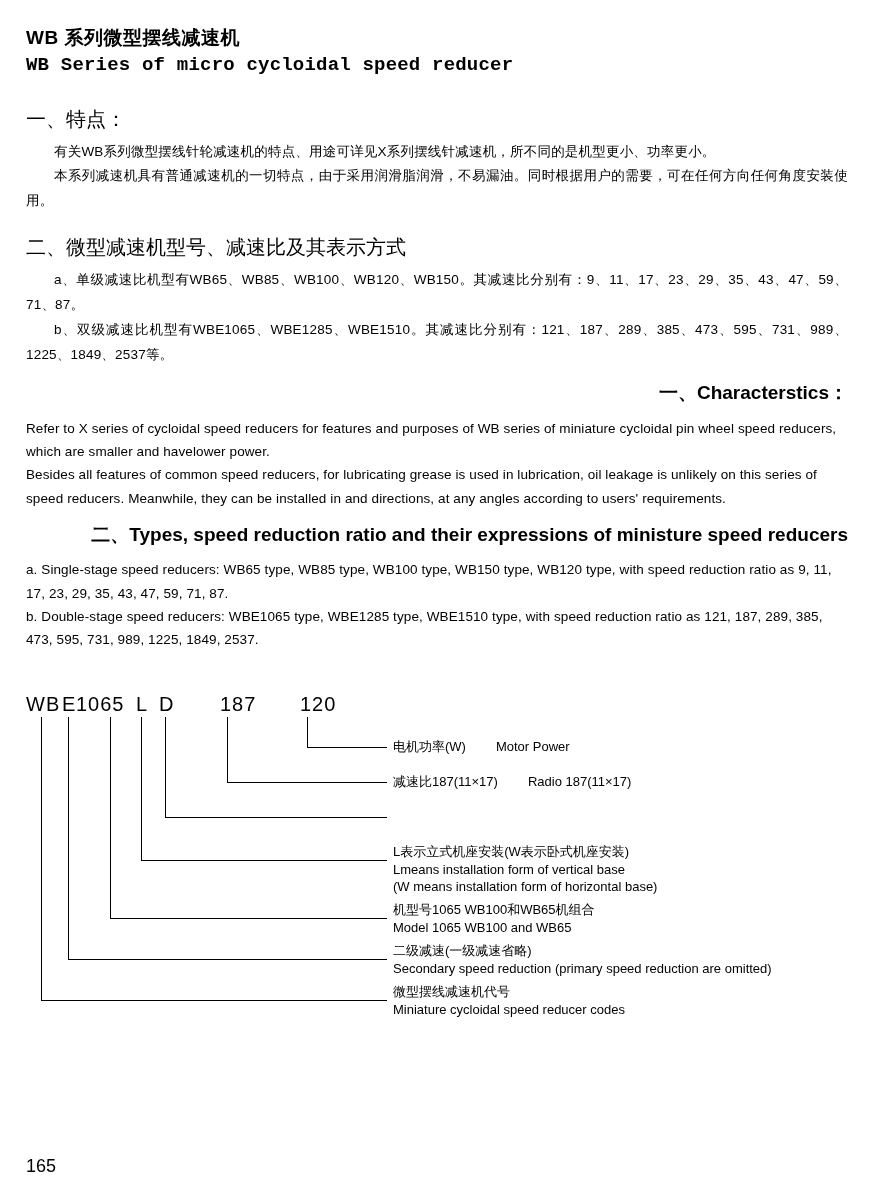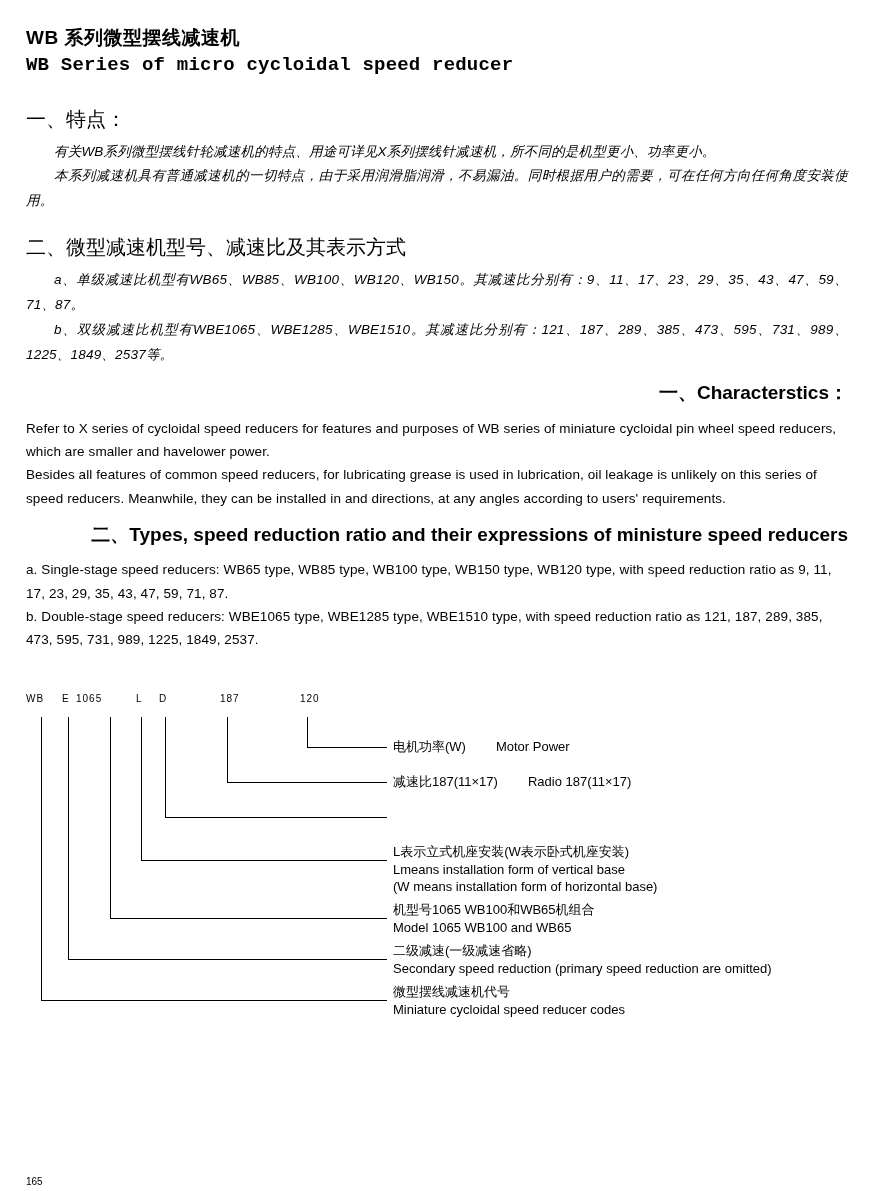--- a/index.html
+++ b/index.html
@@ -45,21 +45,20 @@
   }
   .p-cn {
     font-size: 13.5px;
     line-height: 1.85;
     margin: 0;
     text-align: justify;
     letter-spacing: 0.2px;
   }
   .indent {
     text-indent: 28px;
-    font-style: italic;
   }
   .sec-head-en {
     font-size: 19px;
     font-weight: bold;
     margin: 12px 0 10px 0;
     line-height: 1.4;
     text-align: right;
   }
   .p-en {
     font-size: 13.5px;
@@ -77,21 +76,21 @@
     font-size: 13px;
   }
   .code-row {
     position: absolute;
     top: 0;
     left: 0;
     height: 22px;
   }
   .code-seg {
     position: absolute;
-    font-size: 10px;
+    font-size: 20px;
     font-weight: normal;
     letter-spacing: 1px;
     white-space: nowrap;
   }
   .vline {
     position: absolute;
     width: 1px;
     background: #000;
   }
   .hline {
@@ -112,22 +111,22 @@
     font-size: 13px;
     display: block;
   }
   .lbl .inline-en {
     display: inline-block;
     margin-left: 30px;
   }
   .page-num {
     position: absolute;
     left: 26px;
-    bottom: 4px;
-    font-size: 10px;
+    bottom: 14px;
+    font-size: 18px;
   }
 </style>
 </head>
 <body>
 
 <div class="page">
 
   <h1 class="title-cn">WB 系列微型摆线减速机</h1>
   <h2 class="title-en">WB Series of micro cycloidal speed reducer</h2>
 

